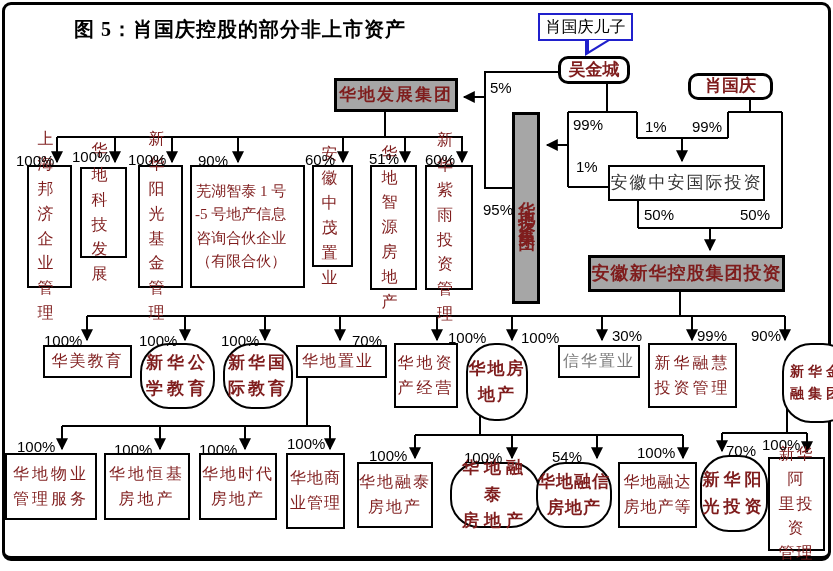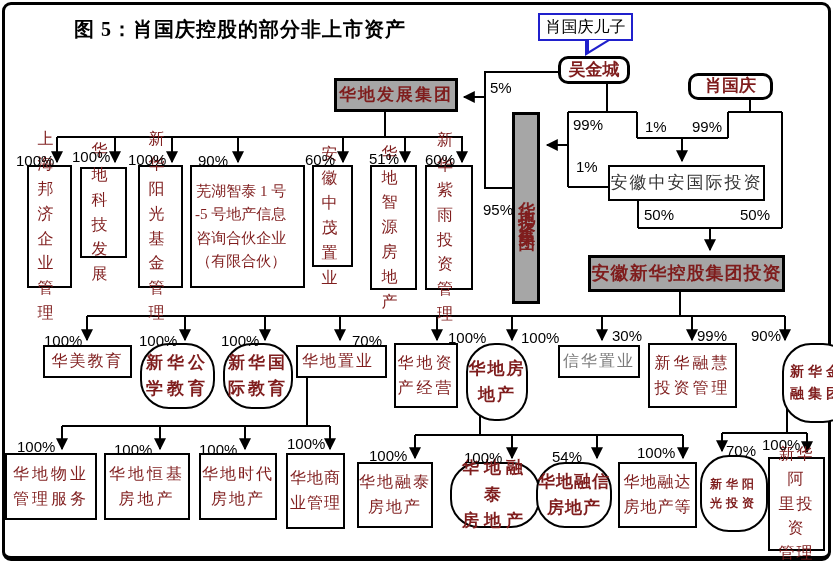--- a/index.html
+++ b/index.html
@@ -165,21 +165,21 @@
 
   <div class="node ls2" style="left:357px;top:462px;width:76px;height:66px;">华地融泰
 房地产</div>
   <div class="node bold ls5" style="left:440px;top:462px;width:90px;height:66px;font-size:17px;">华地融泰
 房地产</div>
   <div class="node bold ls1" style="left:536px;top:462px;width:76px;height:66px;font-size:17px;">华地融信
 房地产</div>
   <div class="node ls1" style="left:618px;top:462px;width:79px;height:66px;">华地融达
 房地产等</div>
 
-  <div class="node bold ls4" style="left:700px;top:455px;width:68px;height:77px;font-size:12px;">新华阳
+  <div class="node bold ls4" style="left:700px;top:455px;width:68px;height:77px;font-size:17px;">新华阳
 光投资</div>
   <div class="node ls2" style="left:768px;top:457px;width:57px;height:94px;">新华阿
 里投资
 管理</div>
 
   <span class="pct" style="left:490px;top:79px;">5%</span>
   <span class="pct" style="left:483px;top:201px;">95%</span>
   <span class="pct" style="left:573px;top:116px;">99%</span>
   <span class="pct" style="left:576px;top:158px;">1%</span>
   <span class="pct" style="left:645px;top:118px;">1%</span>

